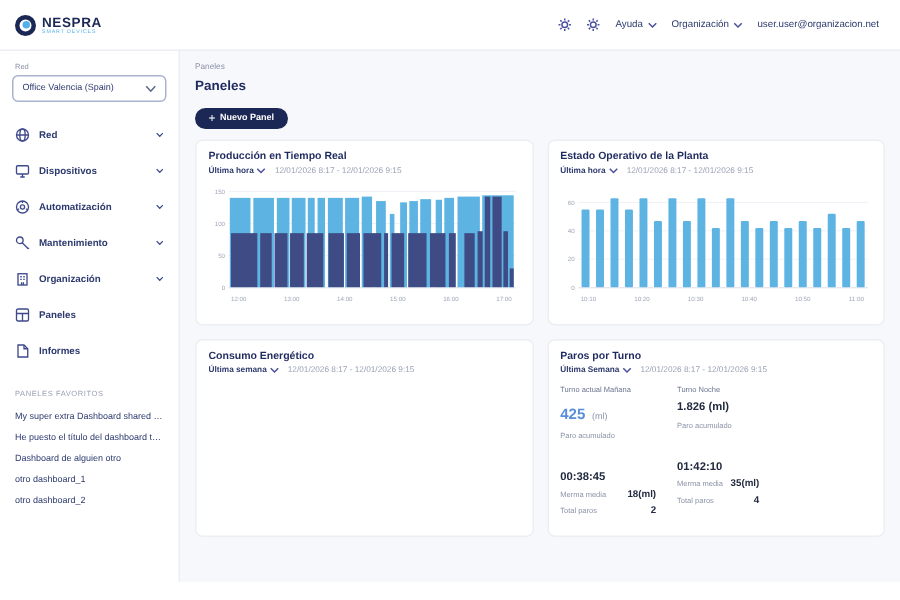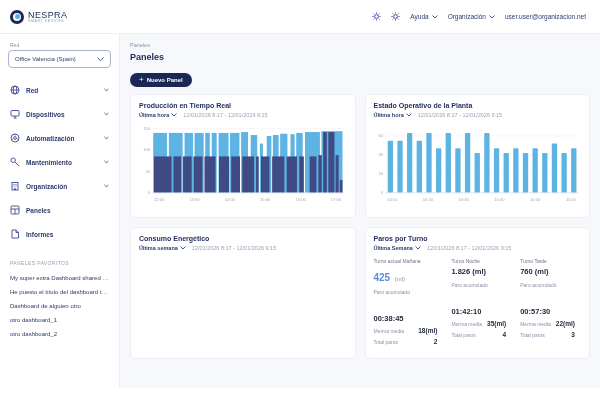--- a/index.html
+++ b/index.html
@@ -6,21 +6,21 @@
   html,body { width:600px; height:400px; overflow:hidden; background:#fff;
     font-family:"Liberation Sans", sans-serif; color:#2d3a6e; }
 
   
   .header { height:34px; background:#fff; border-bottom:1px solid #eceef4;
     display:flex; align-items:center; justify-content:space-between; padding:0 14px 0 10px; }
   .logo { display:flex; align-items:center; gap:4px; }
   .logo-mark { width:14px; height:14px; border-radius:50%; border:3px solid #1b2755;
     display:flex; align-items:center; justify-content:center; background:#fff; }
   .logo-dot { width:5px; height:5px; border-radius:50%; background:#56b0e8; }
-  .logo-name { font-size:9px; font-weight:normal; color:#1b2755; letter-spacing:0.4px; line-height:8px; }
+  .logo-name { font-size:9px; font-weight:bold; color:#1b2755; letter-spacing:0.4px; line-height:8px; }
   .logo-tag { font-size:3.5px; color:#56b0e8; letter-spacing:0.6px; }
   .header-right { display:flex; align-items:center; gap:10px; }
   .hdr-item { display:flex; align-items:center; gap:3px; font-size:6.5px; color:#2d3a6e; cursor:pointer; }
   .hdr-icon { color:#4a4f9e; display:flex; }
 
   
   .main-row { display:flex; height:354px; }
   .sidebar { width:120px; background:#fff; border-right:1px solid #eceef4; padding-top:6px; }
   .content { flex:1; background:#f7f8fb; padding:8px 10px; }
   .footer-strip { height:12px; background:#fff; }
@@ -434,32 +434,18 @@
             <div class="t-row">
                 <span class="lbl">Merma media</span>
                 <span class="val">35(ml)</span>
               </div>
             <div class="t-row">
                 <span class="lbl">Total paros</span>
                 <span class="val">4</span>
               </div>
           </div>
 
-          <div>
-            <div class="t-title">Turno Tarde</div>
-            <div class="t-value" style="margin-top:3px;">760 (ml)</div>
-            <div class="t-label" style="margin-top:6px;">Paro acumulado</div>
-            <div class="t-time">00:57:30</div>
-            <div class="t-row">
-                <span class="lbl">Merma media</span>
-                <span class="val">22(ml)</span>
-              </div>
-            <div class="t-row">
-                <span class="lbl">Total paros</span>
-                <span class="val">3</span>
-              </div>
-          </div>
         </div>
       </div>
     </div>
   </div>
 </div>
 <div class="footer-strip"></div>
 
 </body></html>

